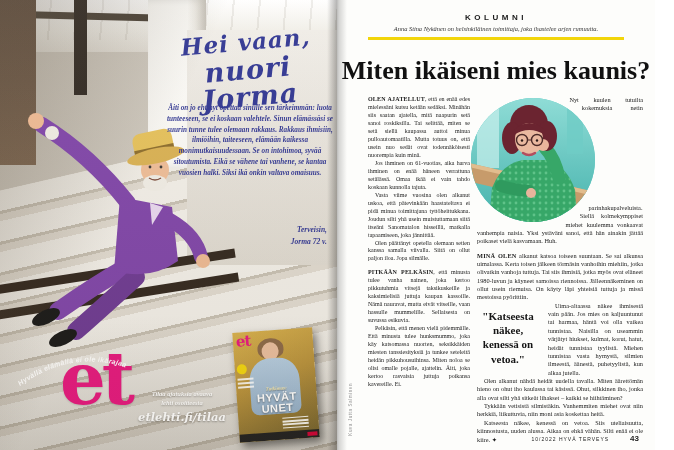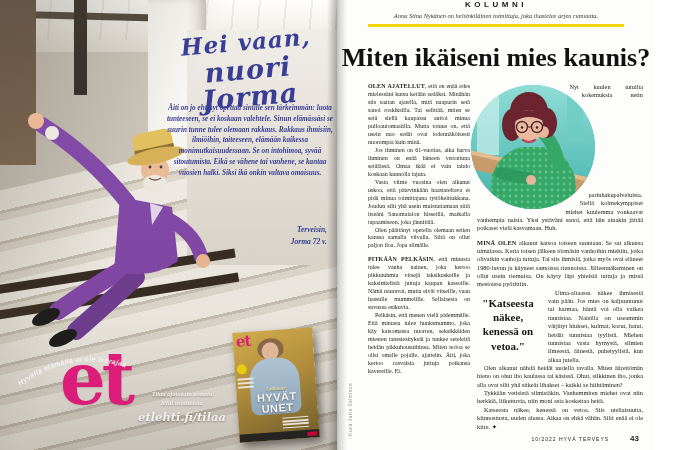--- a/index.html
+++ b/index.html
@@ -70,21 +70,21 @@
   .cover-sub-lines div { width:26px; height:1.5px; background:rgba(255,255,255,.9); margin:1.8px 0; }
   .cover-strip { position:absolute; bottom:0; left:0; right:0; height:8px; background:#1d1d1d; }
   .cover-strip em { position:absolute; right:2px; top:2px; width:10px; height:4px; background:#c03; display:block; }
 
   .photo-tone { position:absolute; inset:0; pointer-events:none;
              background:linear-gradient(180deg, rgba(255,250,238,.07), rgba(110,92,62,.10)); }
   .gutter-shadow { position:absolute; left:327px; top:0; width:20px; height:450px; z-index:30; pointer-events:none;
              background:linear-gradient(90deg, rgba(0,0,0,0) 0%, rgba(0,0,0,.28) 48%, rgba(0,0,0,.16) 60%, rgba(0,0,0,0) 100%); }
 
   
-  .page-right { position:relative; width:318px; height:450px; background:#fdfdfb; }
+  .page-right { position:relative; width:318px; height:450px; background:#fdfdfb; padding-top:13px; }
   .rp-kicker { text-align:center; font-family:"Liberation Sans", sans-serif; font-weight:bold;
              font-size:8px; letter-spacing:3.5px; color:#1a1a1a; }
   .rp-byline { text-align:center; font-style:italic; font-size:6.4px; color:#333; margin-top:3px; }
   .yellow-rule { height:3px; background:#f2d50a; margin:5px 31px 0 31px; }
   .rp-title { text-align:center; font-size:26px; line-height:1.08; color:#111; margin-top:17px;
              font-family:"Liberation Serif", serif; }
   .rp-body { display:flex; padding:11px 12px 0 31px; }
   .col1 { width:102px; margin-right:7px; }
   .col2 { flex:1; }
   .para { font-size:6px; line-height:1.33; text-align:justify; color:#1c1c1c; text-indent:7px; }

